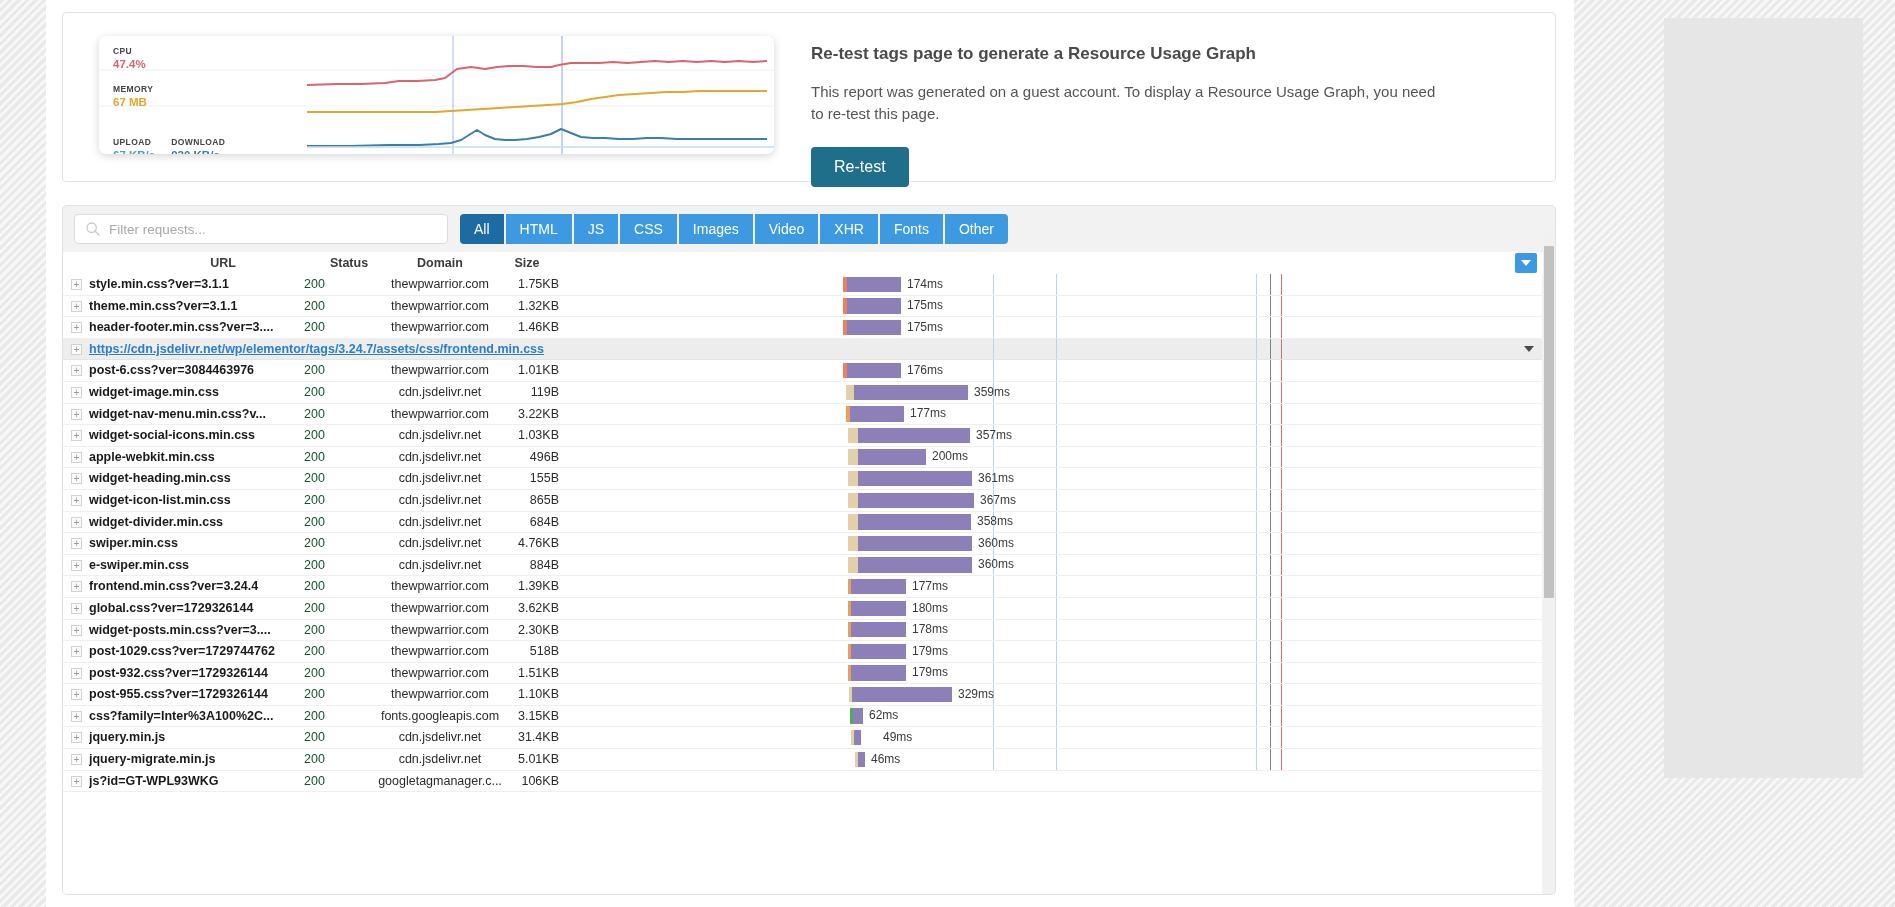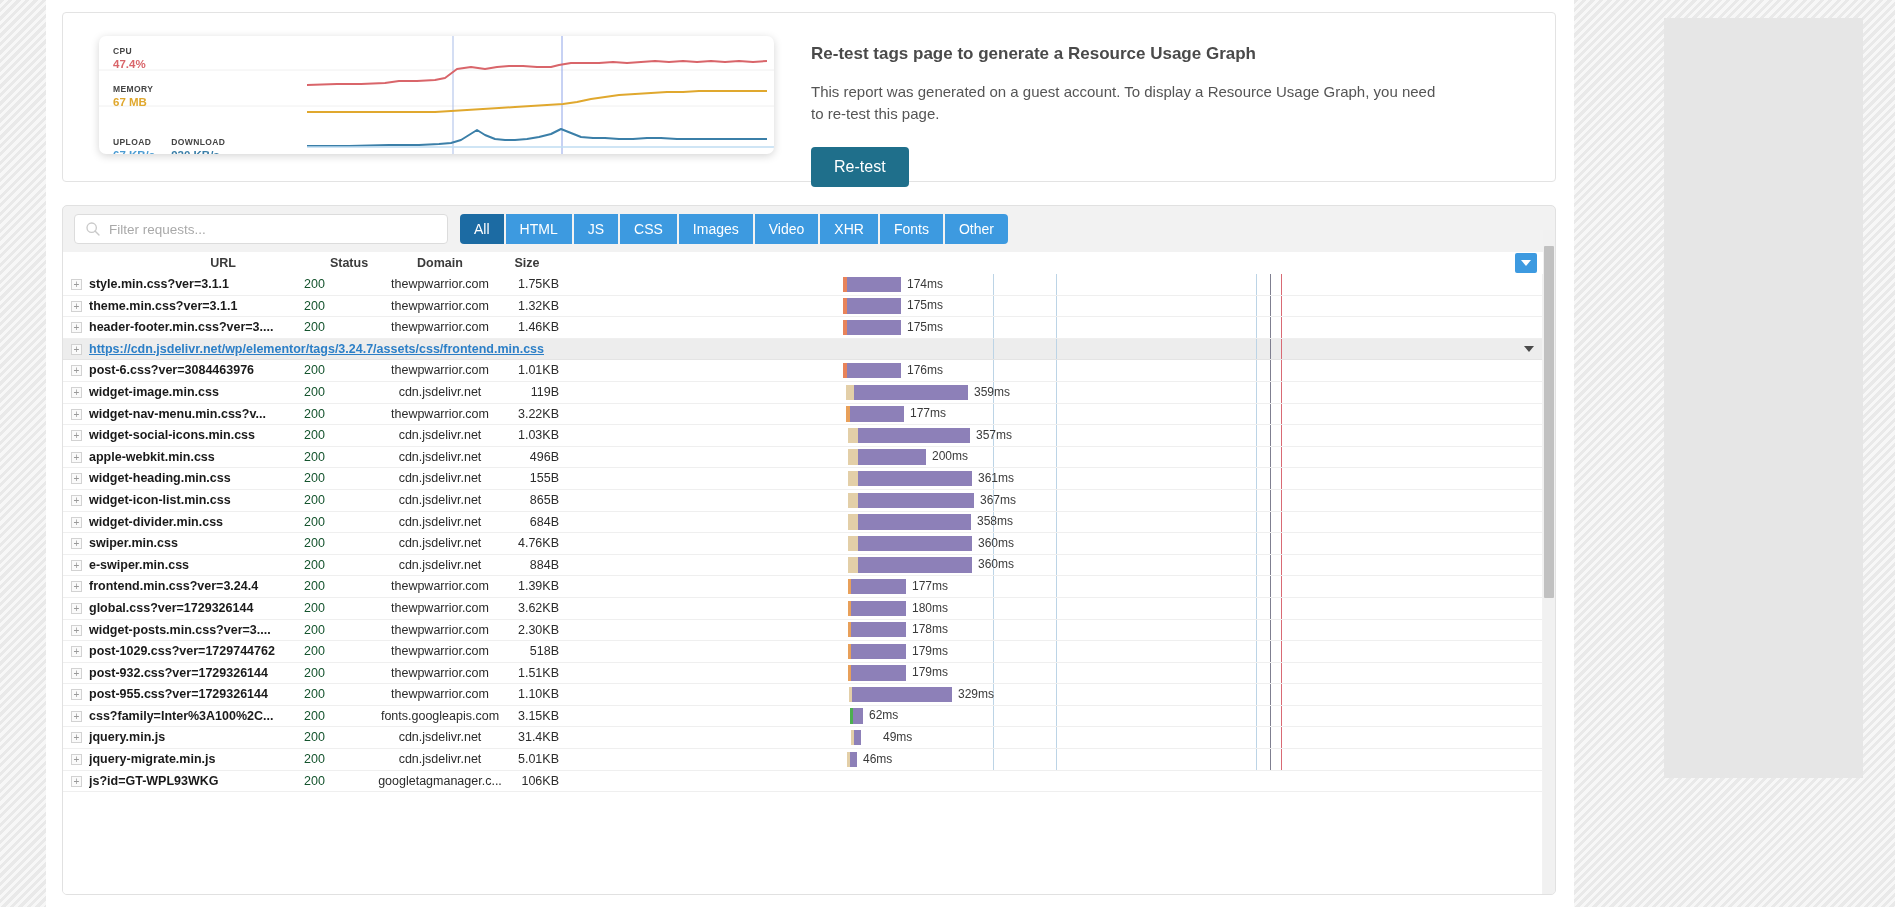--- a/index.html
+++ b/index.html
@@ -703,21 +703,21 @@
           <div class="cell cell-url">jquery-migrate.min.js</div>
           <div class="cell cell-status">200</div>
           <div class="cell cell-domain">cdn.jsdelivr.net</div>
           <div class="cell cell-size">5.01KB</div>
           <div class="wf">
             <div class="vline" style="left: 430px; background: rgb(188, 212, 230);"></div>
             <div class="vline" style="left: 493px; background: rgb(188, 212, 230);"></div>
             <div class="vline" style="left: 693px; background: rgb(188, 212, 230);"></div>
             <div class="vline" style="left: 707px; background: rgb(127, 127, 144);"></div>
             <div class="vline" style="left: 718px; background: rgb(217, 106, 116);"></div>
-            <div class="bar" style="left: 284px; width: 10px;">
+            <div class="bar" style="left: 292px; width: 10px;">
               <div class="pre" style="width: 3px; background: rgb(227, 207, 168);"></div>
               <div class="main" style="left: 3px; width: 7px;"></div>
               <div class="ms" style="left: 16px;">46ms</div>
             </div>
           </div>
         </div>
         <div class="row">
           <div class="expander">+</div>
           <div class="cell cell-url">js?id=GT-WPL93WKG</div>
           <div class="cell cell-status">200</div>

